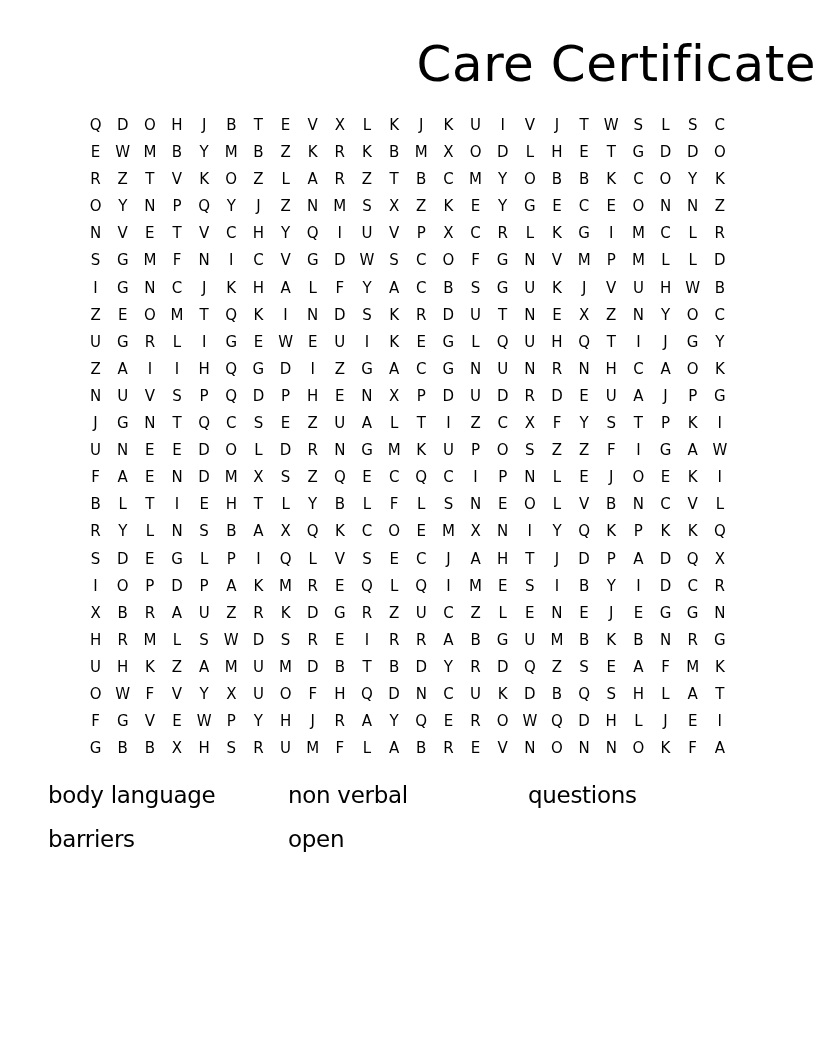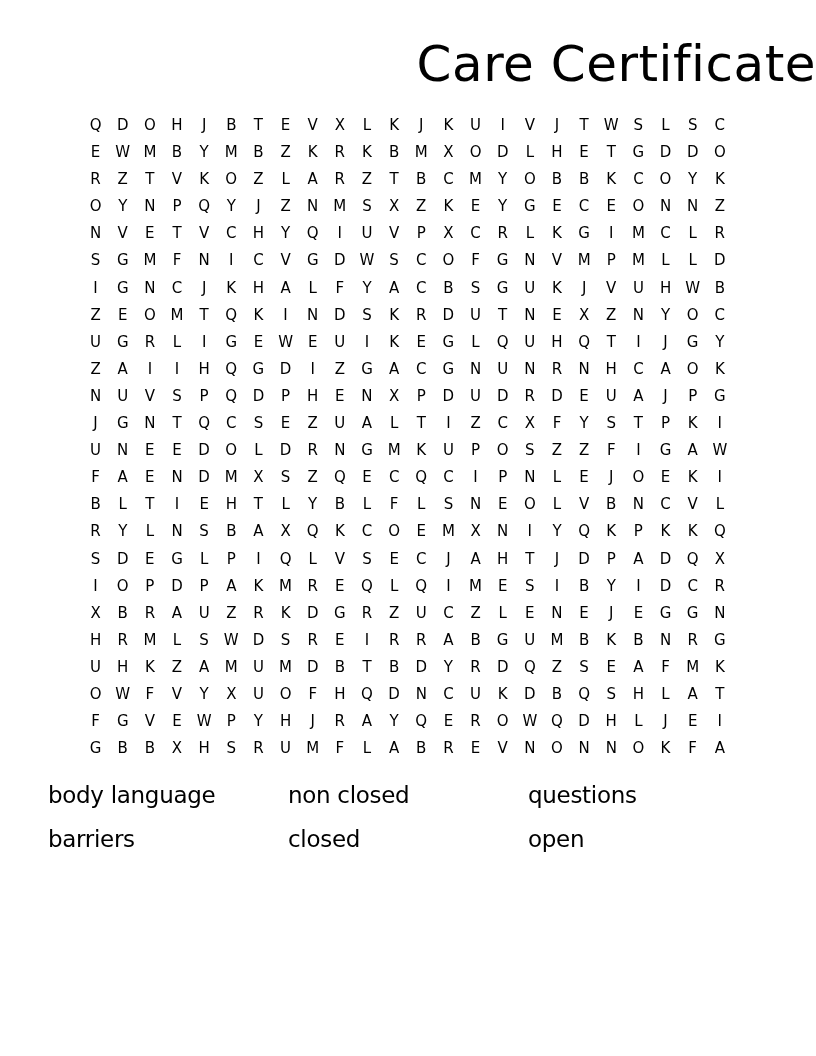--- a/index.html
+++ b/index.html
@@ -634,18 +634,17 @@
     <div class="cell">N</div>
     <div class="cell">N</div>
     <div class="cell">O</div>
     <div class="cell">K</div>
     <div class="cell">F</div>
     <div class="cell">A</div>
   </div>
 
 <div class="words" id="word-list">
     <div class="word">body language</div>
-    <div class="word">non closed</div>
+    <div class="word">non verbal</div>
     <div class="word">questions</div>
     <div class="word">barriers</div>
-    <div class="word">closed</div>
     <div class="word">open</div>
   </div>
 
 </body></html>

